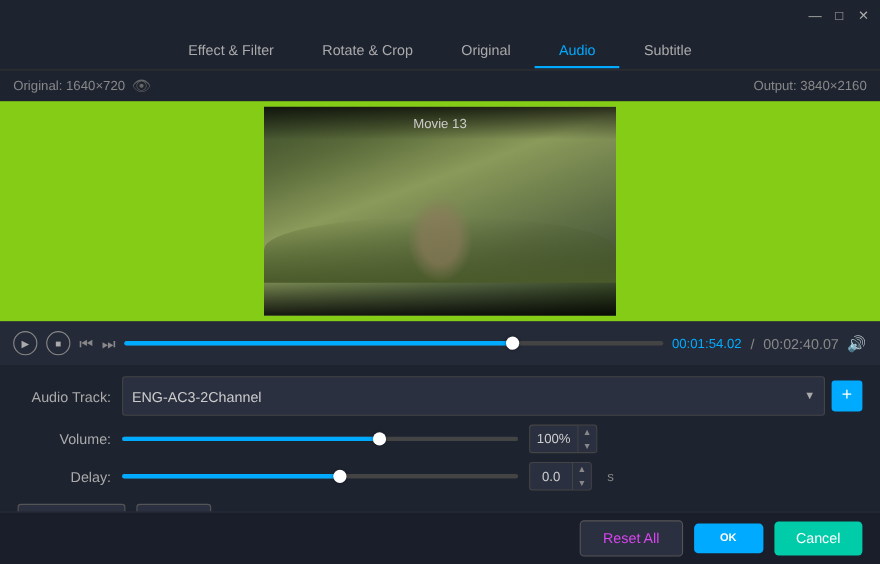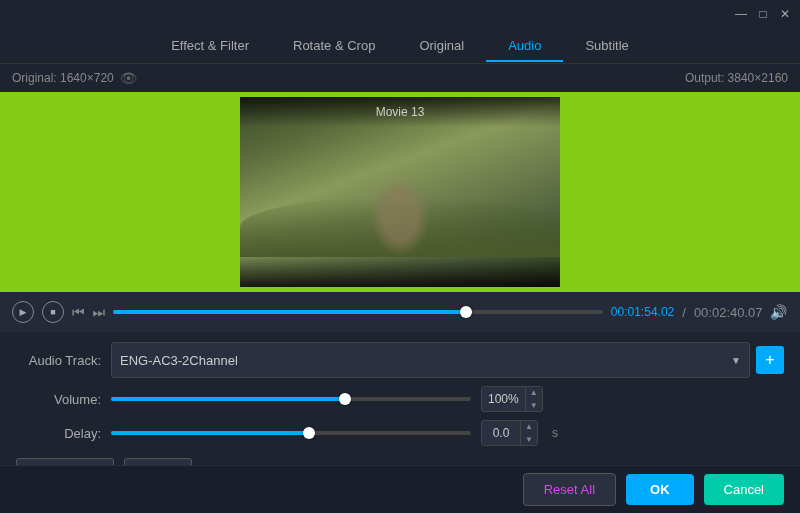--- a/index.html
+++ b/index.html
@@ -395,21 +395,21 @@
       cursor: pointer;
       font-size: 13px;
     }
     .btn-ok {
       padding: 8px 24px;
       background: #00aaff;
       border: none;
       border-radius: 4px;
       color: white;
       cursor: pointer;
-      font-size: 13px;
+      font-size: 10px;
       font-weight: bold;
     }
     .btn-cancel {
       padding: 8px 20px;
       background: #00ccaa;
       border: none;
       border-radius: 4px;
       color: white;
       cursor: pointer;
       font-size: 13px;

